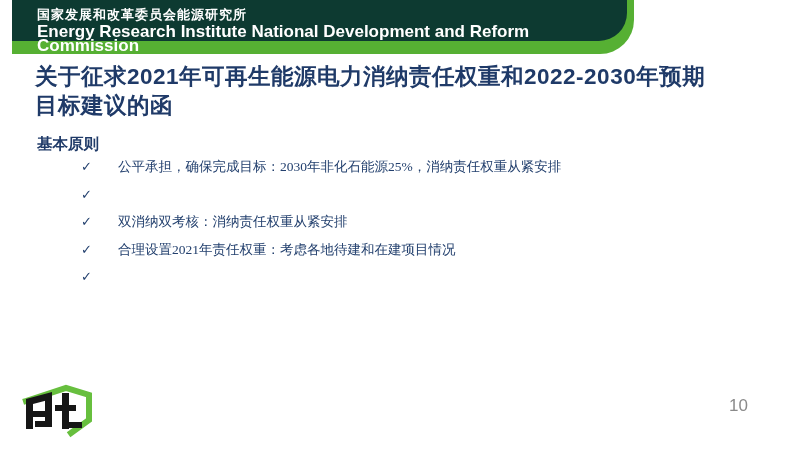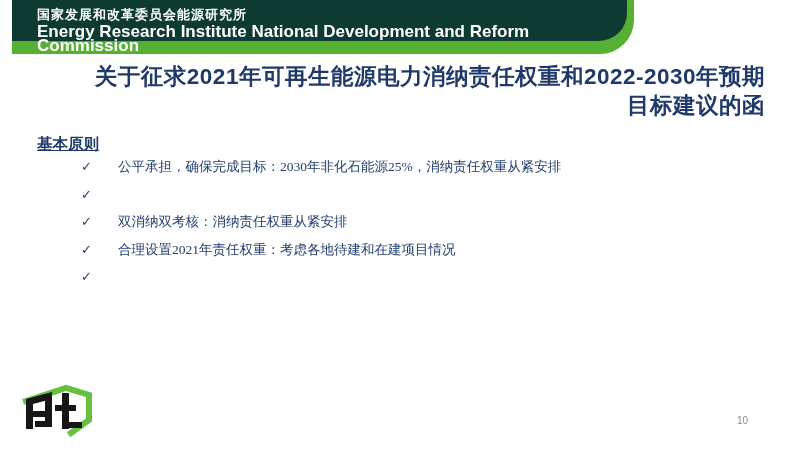--- a/index.html
+++ b/index.html
@@ -41,31 +41,29 @@
   .org-en { font-size: 17px; font-weight: bold; line-height: 14px; margin-top: 3px; }
 
   
   .title {
     position: absolute; left: 35px; top: 62px; width: 730px;
     color: var(--navy);
     font-weight: bold;
     font-size: 22.5px;
     line-height: 29px;
     letter-spacing: 0.5px;
-    text-align: right;
   }
 
   
   .section-heading {
     position: absolute; left: 37px; top: 134px;
     font-family: "Liberation Serif", serif;
     font-size: 15.5px; font-weight: bold;
     color: var(--navy);
     margin: 0;
-    text-decoration: underline;
   }
 
   
   .bullets {
     position: absolute; left: 81px; top: 153px;
     margin: 0; padding: 0; list-style: none;
     width: 690px;
   }
   .bullets li {
     display: flex; align-items: baseline;
@@ -78,22 +76,22 @@
   .check {
     width: 37px; flex: 0 0 37px;
     font-family: "DejaVu Sans", sans-serif;
     font-size: 13px; font-weight: bold;
     color: var(--text-navy);
   }
 
   
   .logo { position: absolute; left: 18px; top: 382px; width: 78px; height: 58px; }
   .page-number {
-    position: absolute; right: 52px; bottom: 24px;
-    color: var(--page-gray); font-size: 10px;
+    position: absolute; right: 52px; bottom: 34px;
+    color: var(--page-gray); font-size: 17px;
   }
 </style>
 </head>
 <body>
 
 <div class="slide">
 
   <div class="header-green">
     <div class="header-dark">
       <div class="org-cn">国家发展和改革委员会能源研究所</div>

